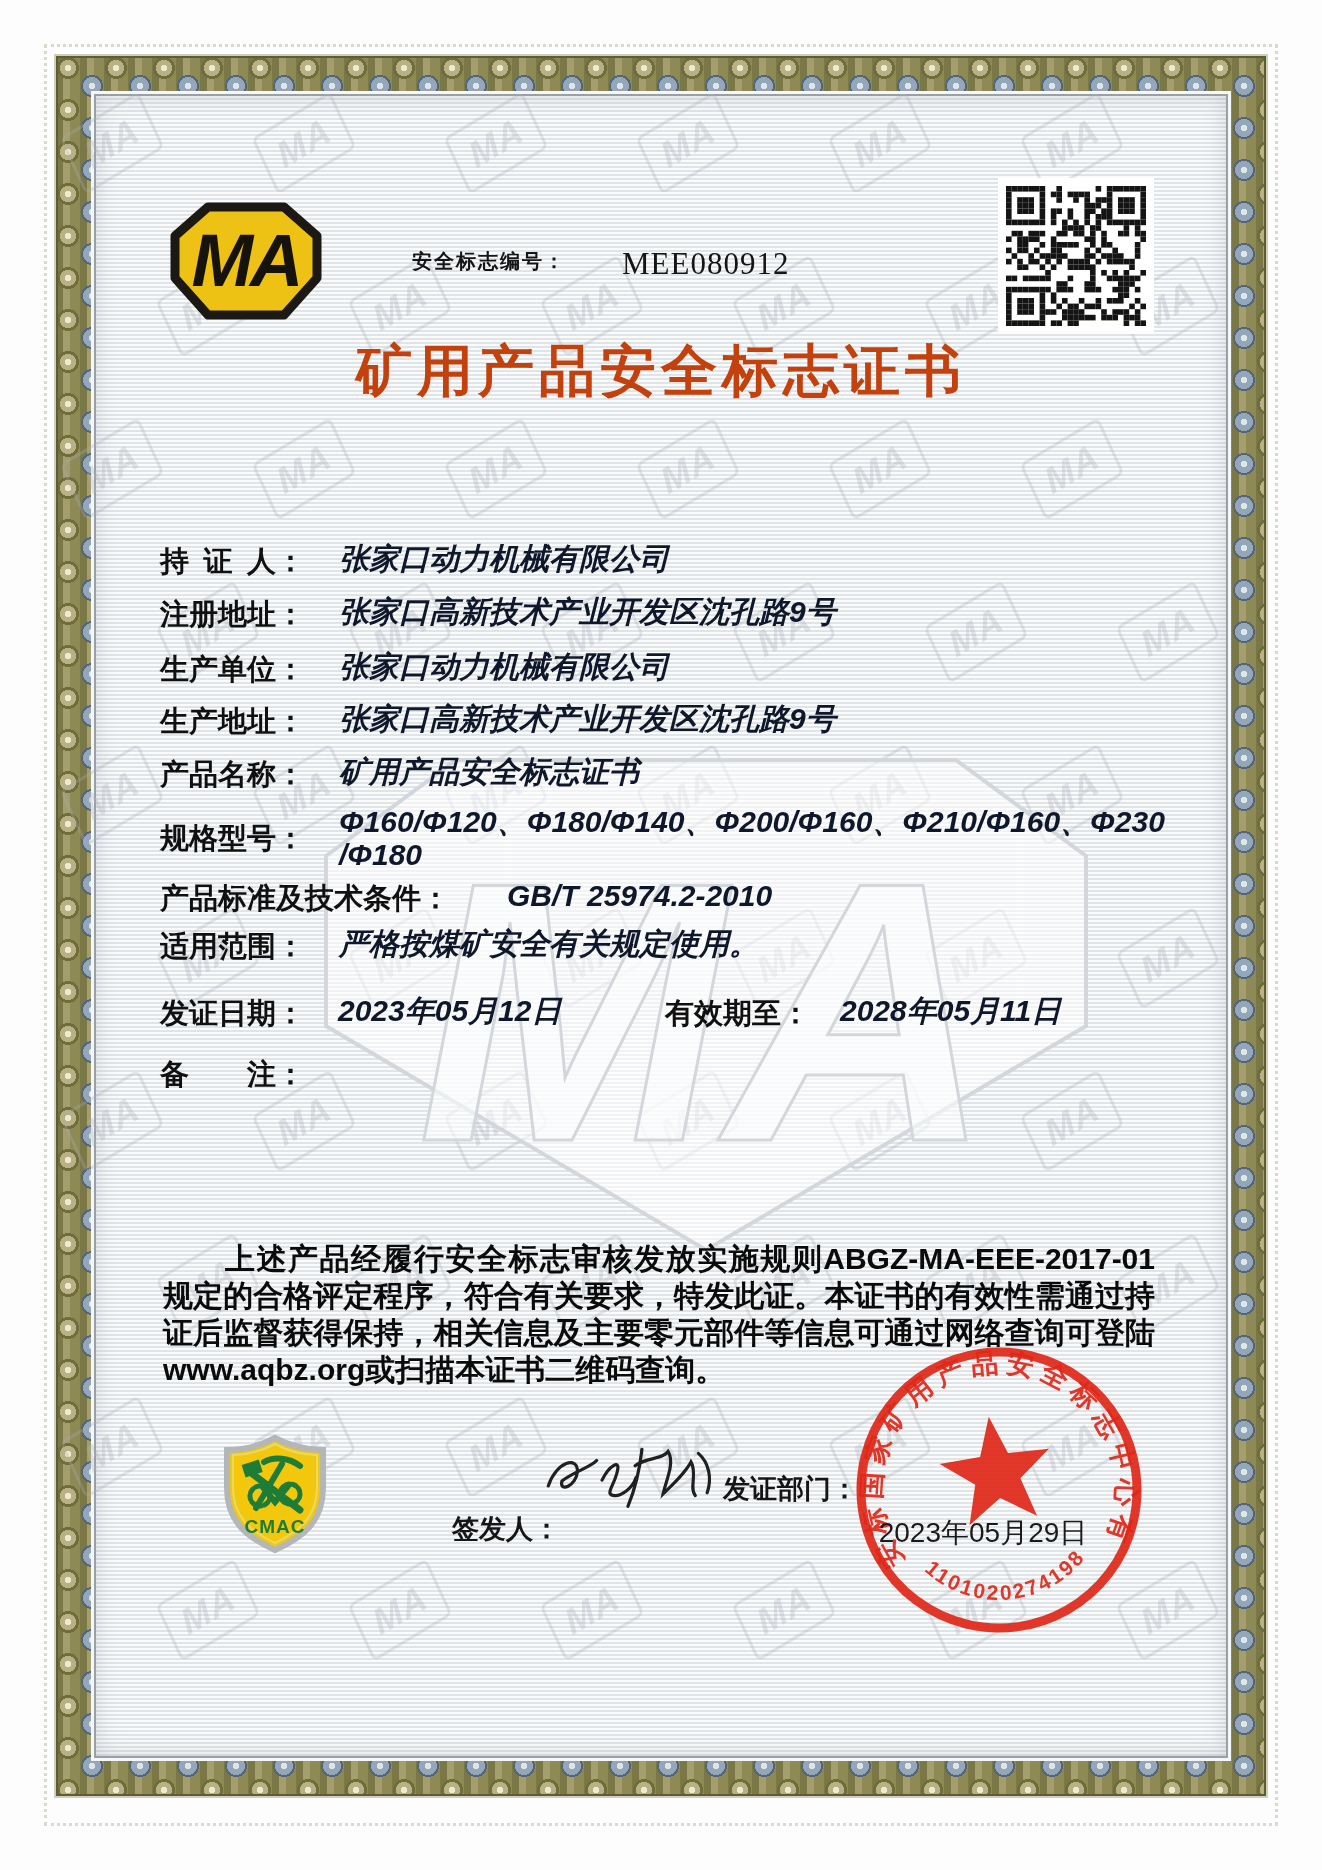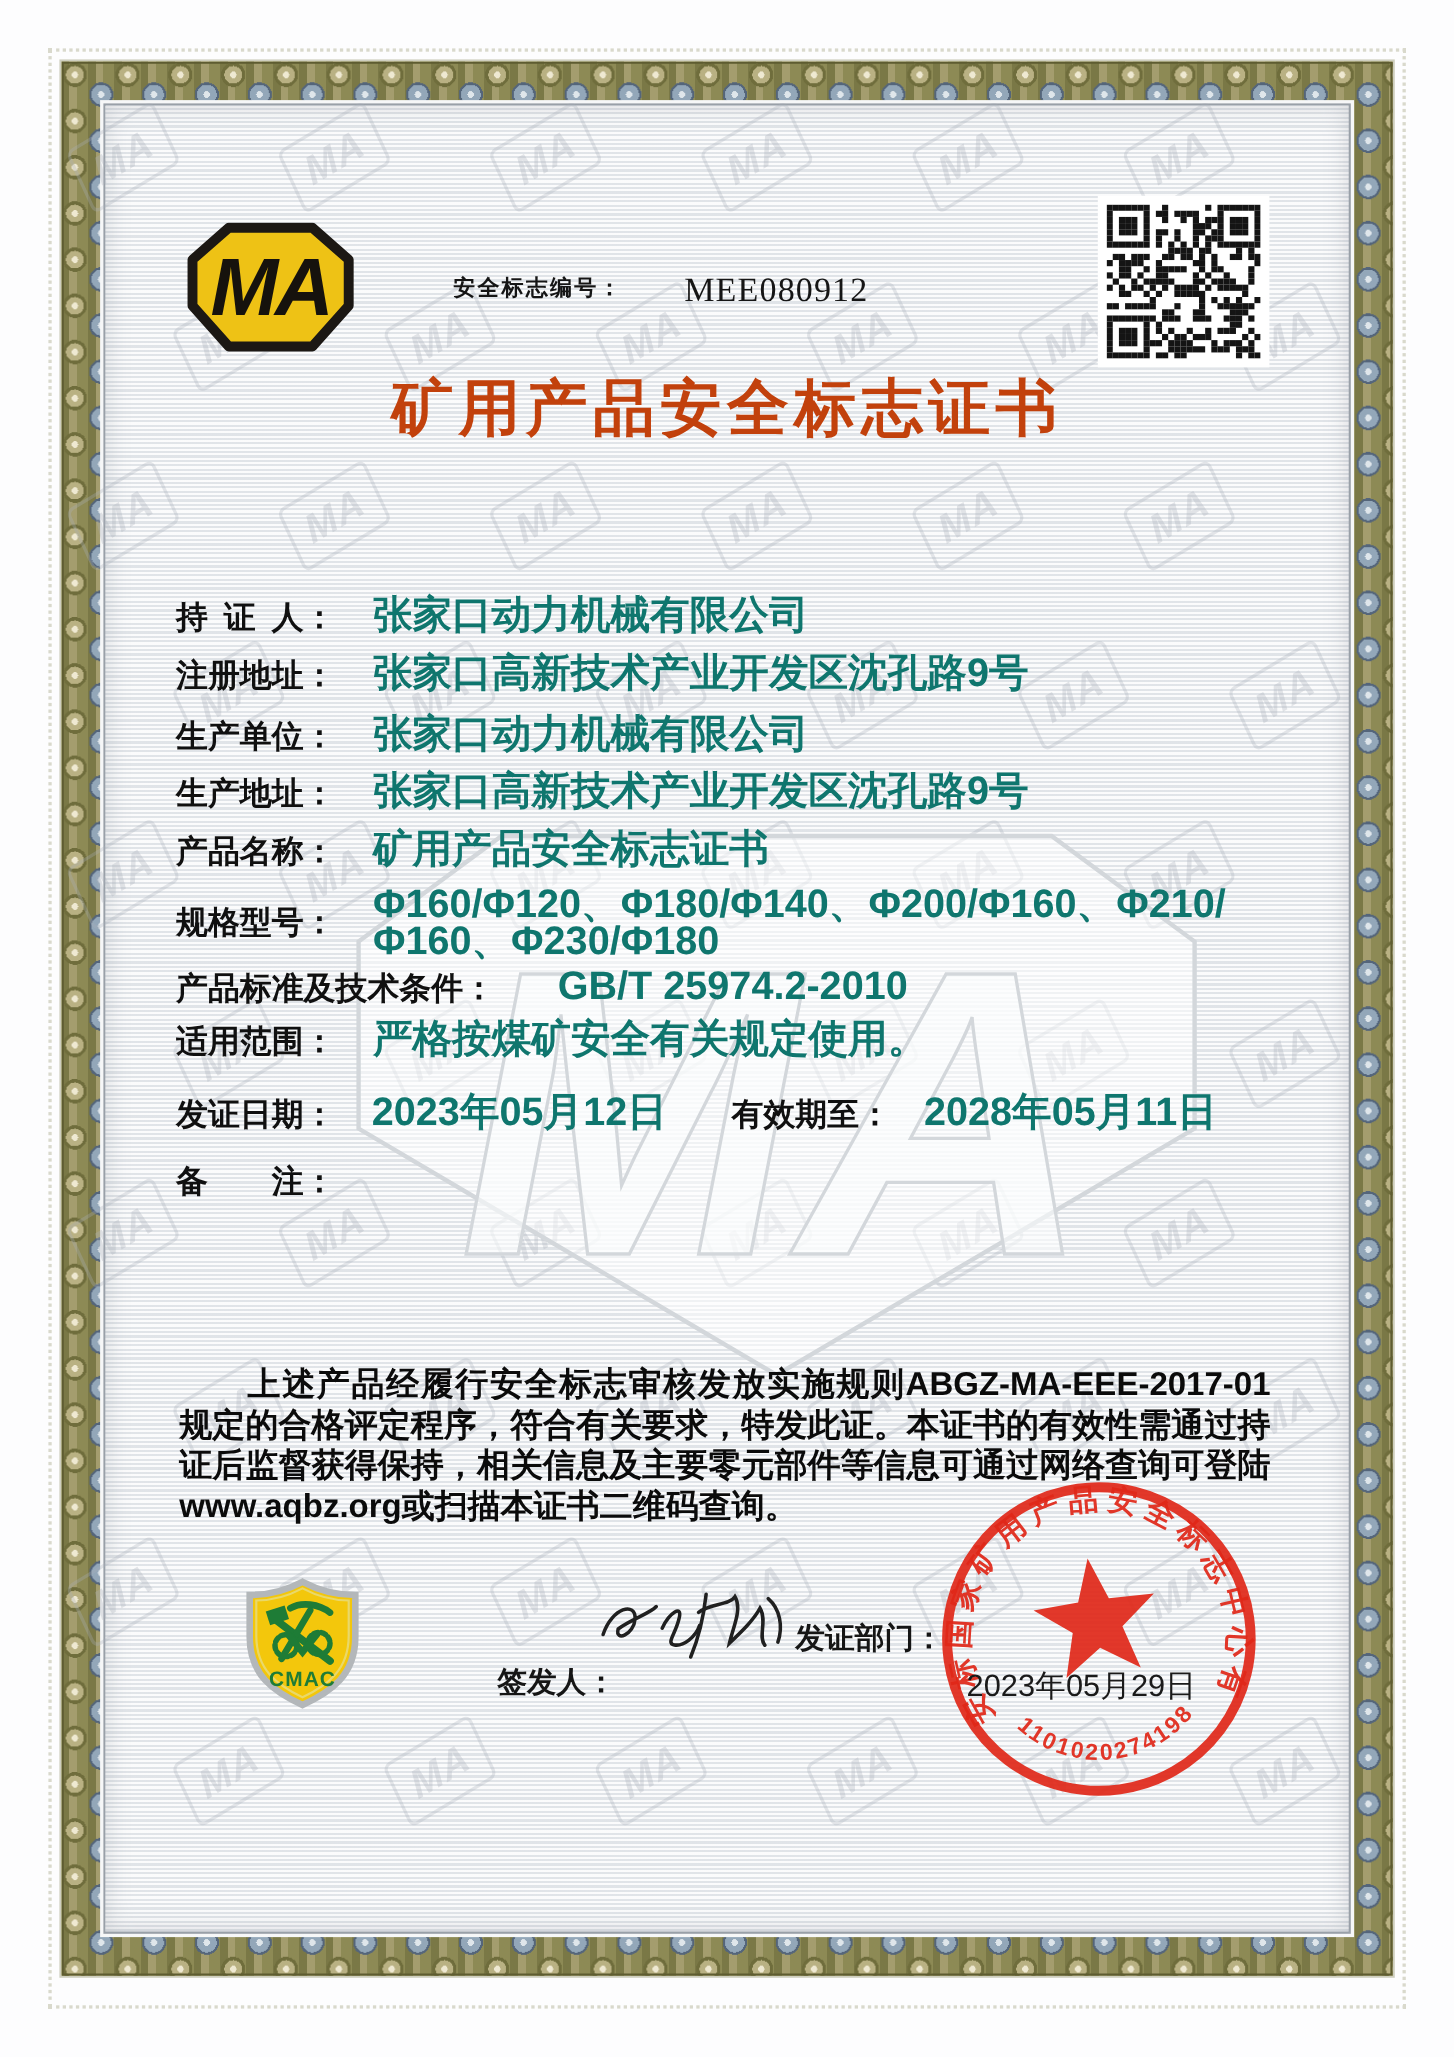--- a/index.html
+++ b/index.html
@@ -25,21 +25,21 @@
   .wm-tile{position:absolute;width:86px;height:56px;border:3px solid rgba(170,177,186,.30);
            border-radius:7px;display:flex;align-items:center;justify-content:center;
            color:rgba(170,177,186,.32);font-weight:800;font-style:italic;font-size:36px;
            transform:rotate(-31deg) skewX(-6deg);letter-spacing:1px;pointer-events:none;}
   .abs{position:absolute;}
   .certno-label{font-size:20px;font-weight:600;letter-spacing:2px;}
   .certno-value{font-family:"Liberation Serif",serif;font-size:31px;letter-spacing:1px;}
   .title{font-size:56px;font-weight:900;letter-spacing:5px;text-align:center;width:100%;left:0;color:#c2410c;}
   .row{position:absolute;left:160px;width:1010px;height:40px;}
   .lab{position:absolute;left:0;top:0;font-size:29px;font-weight:600;white-space:nowrap;color:#101010;}
-  .val{position:absolute;left:179px;top:0;width:832px;font-size:36px;font-weight:700;line-height:33px;color:#0f766e;}
+  .val{position:absolute;left:179px;top:0;width:832px;font-size:30px;font-weight:700;line-height:33px;color:#0f172a;font-style:italic;}
   .val-alt{left:347px;width:660px;letter-spacing:0px;}
   .statement{font-size:30px;font-weight:700;line-height:37px;text-align:justify;text-indent:62px;color:#0b0b0b;}
   .siglabel{font-size:27px;font-weight:600;}
   .stamp-wrap{pointer-events:none;}
   svg text{font-family:"Liberation Sans",sans-serif;}
 </style>
 </head>
 <body>
 
 <div class="page">

